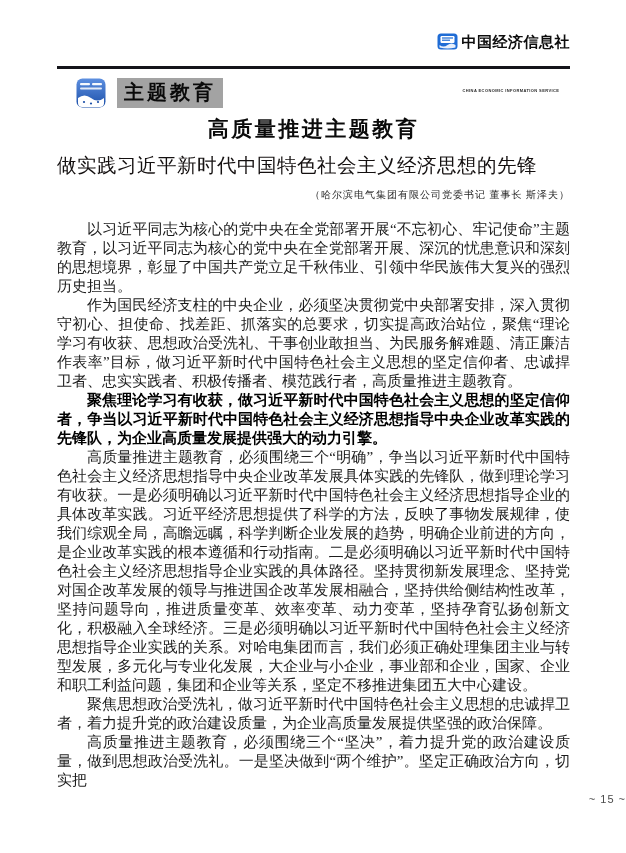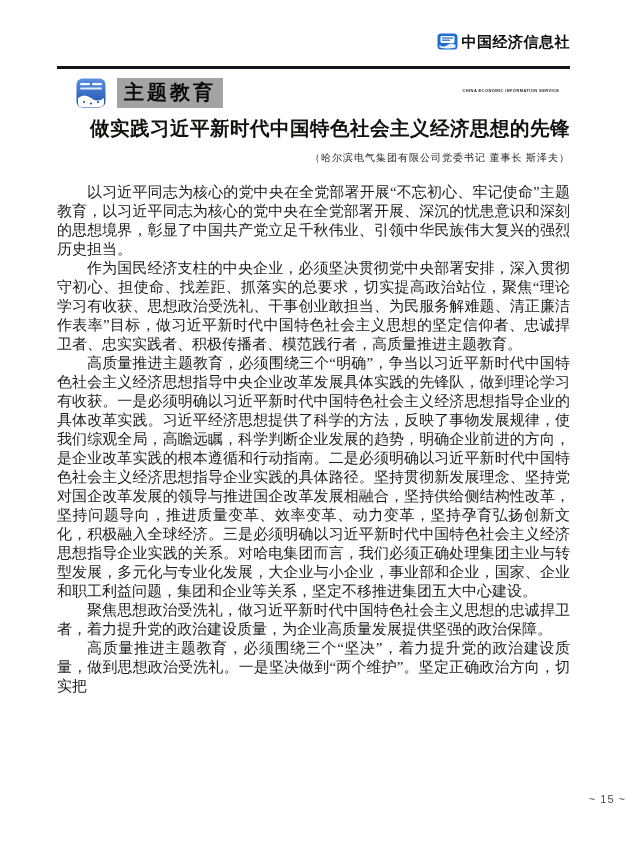--- a/index.html
+++ b/index.html
@@ -50,23 +50,23 @@
   }
 
   
   .article{position:absolute;top:115px;left:57px;width:513px;}
   .title{
     margin:0 0 9px 0;text-align:center;
     font-family:"Liberation Sans","DejaVu Sans",sans-serif;
     font-weight:bold;font-size:21px;color:#0a0a0a;letter-spacing:2.5px;
   }
   .subtitle{
-    margin:0 0 9px 0;text-align:right;
+    margin:0 0 9px 0;text-align:left;
     font-family:"Liberation Sans","DejaVu Sans",sans-serif;
-    font-weight:bold;font-size:19.5px;color:#141010;letter-spacing:0.5px;
+    font-weight:normal;font-size:19.5px;color:#141010;letter-spacing:0.5px;
   }
   .byline{
     margin:0 0 18px 0;text-align:right;
     font-size:10px;color:#262626;letter-spacing:1px;
     white-space:pre-wrap;
   }
   .body p{
     margin:0;
     font-size:15px;line-height:19px;
     text-align:justify;text-indent:2em;
@@ -120,26 +120,28 @@
         <path d="M2 20 q6.5 -5 13 0 q6.5 5 13 0 l0 5 q0 4 -4 4 l-18 0 q-4 0 -4 -4 z" fill="#ffffff"></path>
         <circle cx="8" cy="24" r="1.1" fill="#1b4fa8"></circle>
         <circle cx="15" cy="25.5" r="1.1" fill="#1b4fa8"></circle>
         <circle cx="22" cy="24" r="1.1" fill="#1b4fa8"></circle>
       </svg>
     </span>
     <span class="badge-label">主题教育</span>
   </div>
 
   <div class="article">
+    <h1 class="title">高质量推进主题教育</h1>
     <h2 class="subtitle">做实践习近平新时代中国特色社会主义经济思想的先锋</h2>
     <p class="byline">（哈尔滨电气集团有限公司党委书记 董事长 斯泽夫）</p>
 
     <div class="body">
       <p>以习近平同志为核心的党中央在全党部署开展“不忘初心、牢记使命”主题教育，以习近平同志为核心的党中央在全党部署开展、深沉的忧患意识和深刻的思想境界，彰显了中国共产党立足千秋伟业、引领中华民族伟大复兴的强烈历史担当。</p>
       <p>作为国民经济支柱的中央企业，必须坚决贯彻党中央部署安排，深入贯彻守初心、担使命、找差距、抓落实的总要求，切实提高政治站位，聚焦“理论学习有收获、思想政治受洗礼、干事创业敢担当、为民服务解难题、清正廉洁作表率”目标，做习近平新时代中国特色社会主义思想的坚定信仰者、忠诚捍卫者、忠实实践者、积极传播者、模范践行者，高质量推进主题教育。</p>
+      <p class="bold">聚焦理论学习有收获，做习近平新时代中国特色社会主义思想的坚定信仰者，争当以习近平新时代中国特色社会主义经济思想指导中央企业改革实践的先锋队，为企业高质量发展提供强大的动力引擎。</p>
       <p>高质量推进主题教育，必须围绕三个“明确”，争当以习近平新时代中国特色社会主义经济思想指导中央企业改革发展具体实践的先锋队，做到理论学习有收获。一是必须明确以习近平新时代中国特色社会主义经济思想指导企业的具体改革实践。习近平经济思想提供了科学的方法，反映了事物发展规律，使我们综观全局，高瞻远瞩，科学判断企业发展的趋势，明确企业前进的方向，是企业改革实践的根本遵循和行动指南。二是必须明确以习近平新时代中国特色社会主义经济思想指导企业实践的具体路径。坚持贯彻新发展理念、坚持党对国企改革发展的领导与推进国企改革发展相融合，坚持供给侧结构性改革，坚持问题导向，推进质量变革、效率变革、动力变革，坚持孕育弘扬创新文化，积极融入全球经济。三是必须明确以习近平新时代中国特色社会主义经济思想指导企业实践的关系。对哈电集团而言，我们必须正确处理集团主业与转型发展，多元化与专业化发展，大企业与小企业，事业部和企业，国家、企业和职工利益问题，集团和企业等关系，坚定不移推进集团五大中心建设。</p>
       <p>聚焦思想政治受洗礼，做习近平新时代中国特色社会主义思想的忠诚捍卫者，着力提升党的政治建设质量，为企业高质量发展提供坚强的政治保障。</p>
       <p>高质量推进主题教育，必须围绕三个“坚决”，着力提升党的政治建设质量，做到思想政治受洗礼。一是坚决做到“两个维护”。坚定正确政治方向，切实把</p>
     </div>
   </div>
 
   <div class="footer">~ 15 ~</div>
 
 </div>
 

